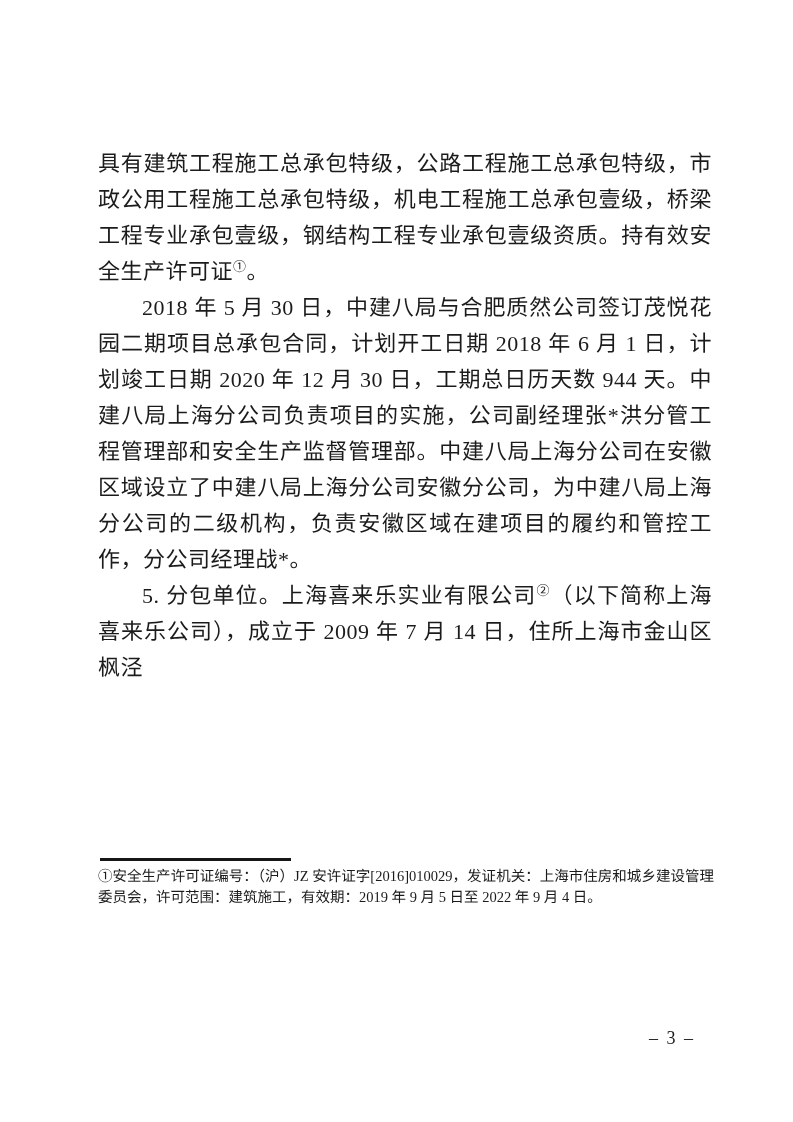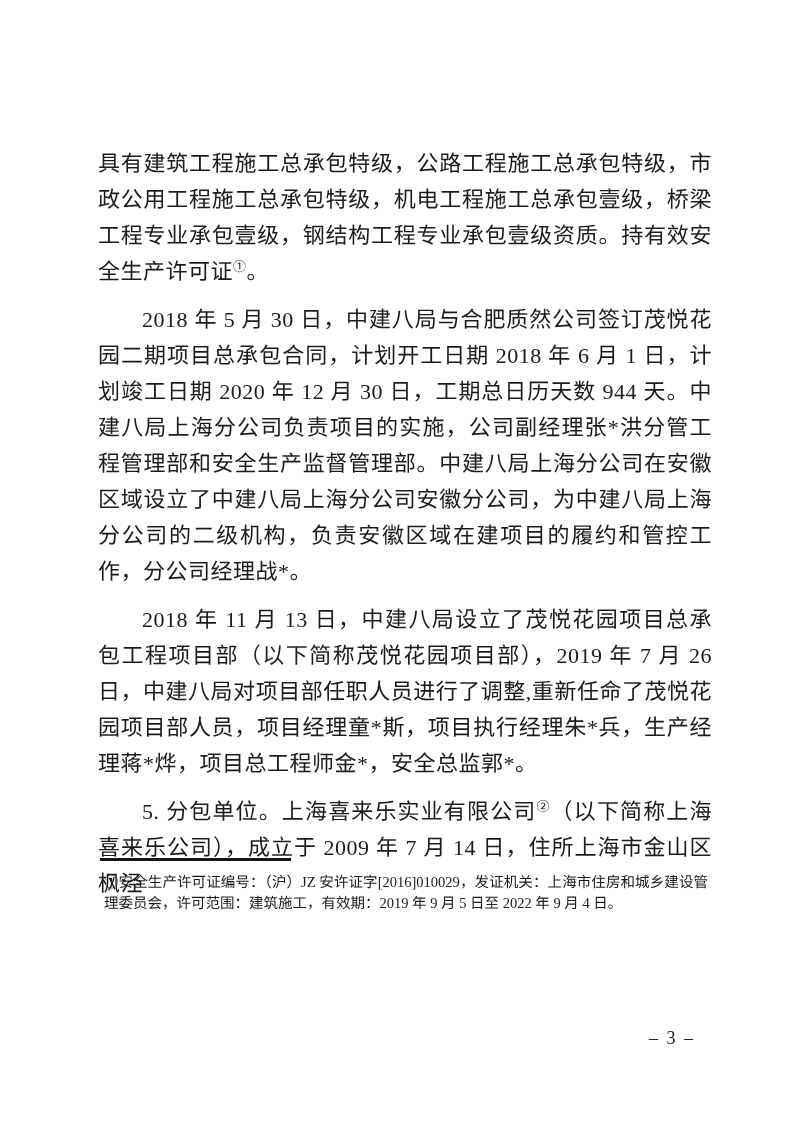--- a/index.html
+++ b/index.html
@@ -27,21 +27,20 @@
     text-align: justify;
     text-justify: inter-ideograph;
     letter-spacing: 0.5px;
   }
   .body-text p.para {
     margin: 0;
     padding: 0;
   }
   .body-text p.para.indent {
     text-indent: 2em;
-    margin-top: 12px;
   }
   sup.fn-ref {
     font-size: 13px;
     line-height: 0;
     vertical-align: super;
   }
   .fn-sep {
     position: absolute;
     left: 100px;
     top: 858px;
@@ -53,42 +52,41 @@
     position: absolute;
     left: 98px;
     top: 866px;
     width: 616px;
     font-size: 14.5px;
     line-height: 21.4px;
     text-align: justify;
     text-justify: inter-ideograph;
   }
   .footnotes p.footnote {
-    margin: 6px;
+    margin: 0;
     padding: 0;
   }
   .page-num {
     position: absolute;
     top: 1028px;
     right: 98px;
     font-size: 18px;
     letter-spacing: 2px;
     color: #1b1b1b;
     white-space: nowrap;
   }
 </style>
 </head>
 <body>
 
 <div class="page">
 
   <div class="body-text">
       <p class="para"><span>具有建筑工程施工总承包特级，公路工程施工总承包特级，市政公用工程施工总承包特级，机电工程施工总承包壹级，桥梁工程专业承包壹级，钢结构工程专业承包壹级资质。持有效安全生产许可证</span><sup class="fn-ref">①</sup><span>。</span></p>
       <p class="para indent"><span>2018 年 5 月 30 日，中建八局与合肥质然公司签订茂悦花园二期项目总承包合同，计划开工日期 2018 年 6 月 1 日，计划竣工日期 2020 年 12 月 30 日，工期总日历天数 944 天。中建八局上海分公司负责项目的实施，公司副经理张*洪分管工程管理部和安全生产监督管理部。中建八局上海分公司在安徽区域设立了中建八局上海分公司安徽分公司，为中建八局上海分公司的二级机构，负责安徽区域在建项目的履约和管控工作，分公司经理战*。</span></p>
-      <p class="para indent"><span>2018 年 11 月 13 日，中建八局设立了茂悦花园项目总承包工程项目部（以下简称茂悦花园项目部），2019 年 7 月 26 日，中建八局对项目部任职人员进行了调整,重新任命了茂悦花园项目部人员，项目经理童*斯，项目执行经理朱*兵，生产经理蒋*烨，项目总工程师金*，安全总监郭*。</span></p>
       <p class="para indent"><span>5. 分包单位。上海喜来乐实业有限公司</span><sup class="fn-ref">②</sup><span>（以下简称上海喜来乐公司），成立于 2009 年 7 月 14 日，住所上海市金山区枫泾</span></p>
     </div>
 
   <div class="fn-sep"></div>
 
   <div class="footnotes">
       <p class="footnote">①安全生产许可证编号：（沪）JZ 安许证字[2016]010029，发证机关：上海市住房和城乡建设管理委员会，许可范围：建筑施工，有效期：2019 年 9 月 5 日至 2022 年 9 月 4 日。</p>
     </div>
 
   <div class="page-num">– 3 –</div>

